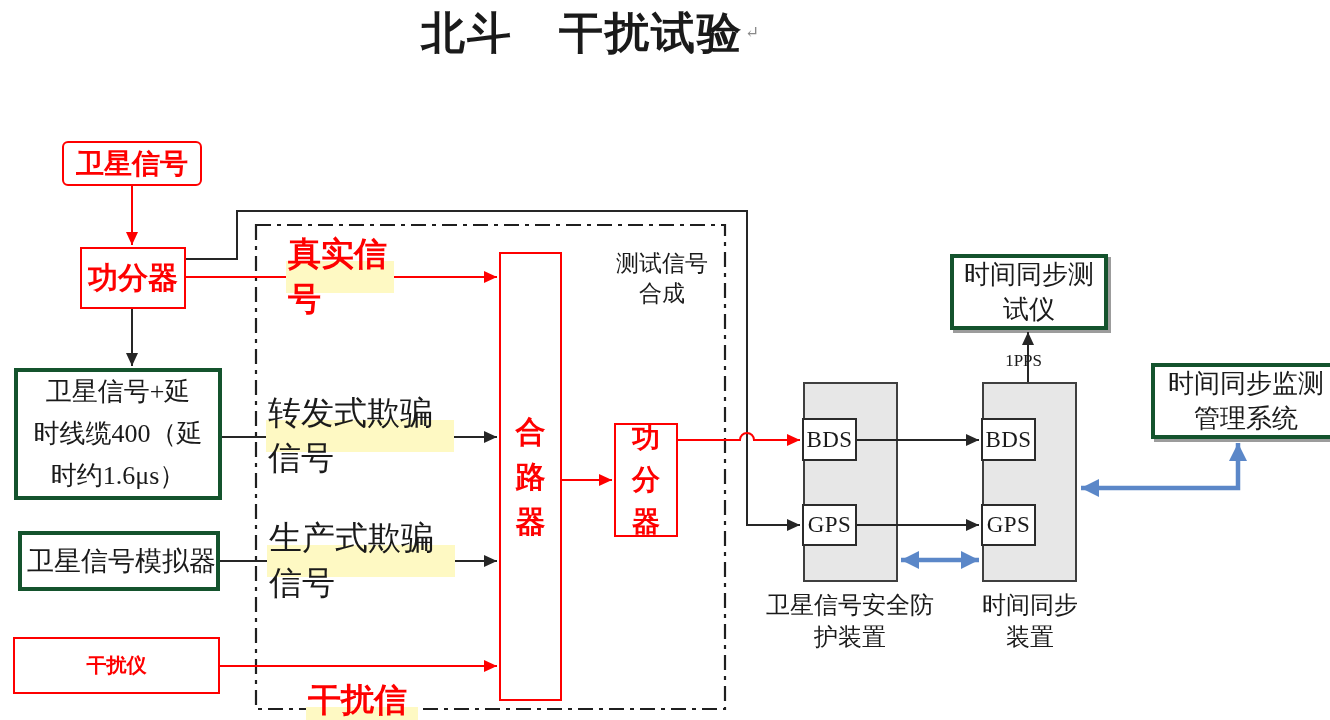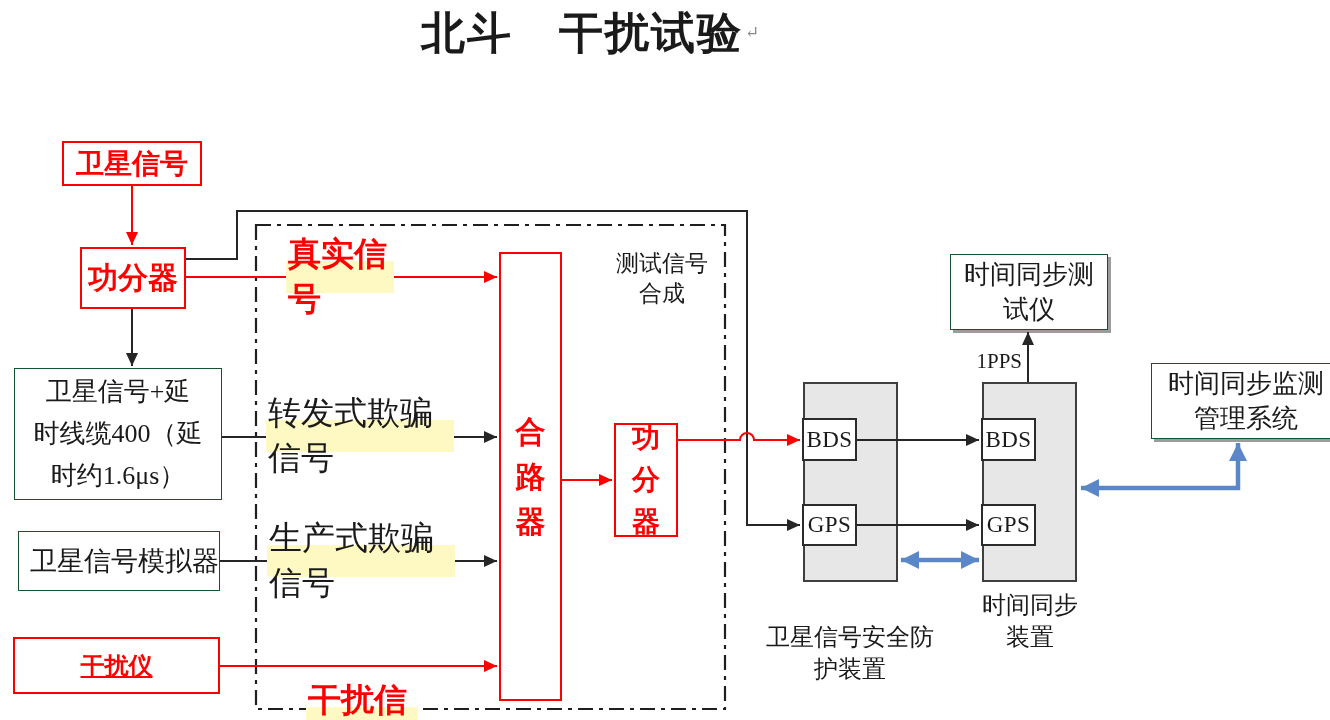--- a/index.html
+++ b/index.html
@@ -5,51 +5,51 @@
   html,body{margin:0;padding:0;background:#fff;}
   #stage{position:relative;width:1330px;height:720px;background:#fff;overflow:hidden;
          font-family:"Liberation Serif","DejaVu Serif",serif;color:#1a1a1a;}
   
   #wires{position:absolute;left:0;top:0;z-index:2;pointer-events:none;}
   .lay1{z-index:1;} .lay3{z-index:3;}
   
   .box{position:absolute;box-sizing:border-box;display:flex;align-items:center;justify-content:center;
        text-align:center;background:#fff;}
   .red-box{border:2px solid var(--red);color:var(--red);font-weight:bold;}
-  .black-box{border:1px solid #14532d;}
+  .black-box{border:4px solid #14532d;}
   .gray-box{background:var(--gray_fill);border:2px solid #3f3f3f;}
   .chip{background:#fff;border:2px solid #2b2b2b;font-size:23px;letter-spacing:.5px;}
   .multiline{white-space:pre-line;}
   .vert span{display:block;width:1.12em;word-break:break-all;line-height:1.5;text-align:center;}
   .caption{position:absolute;box-sizing:border-box;text-align:center;font-size:24px;line-height:1.32;
            white-space:pre-line;background:transparent;}
   .edge-label{position:absolute;box-sizing:border-box;display:flex;align-items:center;justify-content:center;
               background:#fef9c3;font-size:33px;padding:0 2px;}
   .edge-red{color:var(--red);font-weight:bold;}
   .shadowed{box-shadow:3px 3px 0 0 #9c9c9c;}
   
-  #satellite{left:62px;top:141px;width:140px;height:45px;font-size:28px;}
+  #satellite{left:62px;top:141px;width:140px;height:45px;font-size:28px;border-radius:6px;}
   #pd1{left:80px;top:247px;width:106px;height:62px;font-size:30px;}
   #amp{left:14px;top:368px;width:208px;height:132px;font-size:26px;line-height:1.62;}
   #sim{left:18px;top:531px;width:202px;height:60px;font-size:27px;justify-content:flex-end;}
-  #jammer{left:13px;top:637px;width:207px;height:57px;font-size:24px;text-decoration:underline;}
+  #jammer{left:13px;top:637px;width:207px;height:57px;font-size:20px;}
   #combiner{left:499px;top:252px;width:63px;height:449px;font-size:30px;align-items:center;}
   #pd2{left:614px;top:423px;width:64px;height:114px;font-size:28px;}
   #tsc-label{left:598px;top:244px;width:128px;height:70px;font-size:23px;line-height:1.32;background:transparent;}
   #gray1{left:803px;top:382px;width:95px;height:200px;}
   #bds1{left:802px;top:418px;width:55px;height:43px;}
   #gps1{left:802px;top:504px;width:55px;height:42px;}
   #gray2{left:982px;top:382px;width:95px;height:200px;}
   #bds2{left:981px;top:418px;width:55px;height:43px;}
   #gps2{left:981px;top:504px;width:55px;height:42px;}
-  #cap1{left:762px;top:622px;width:176px;text-align:center;}
+  #cap1{left:762px;top:590px;width:176px;text-align:center;}
   #cap2{left:942px;top:590px;width:176px;}
   #tester{left:950px;top:254px;width:158px;height:76px;font-size:26px;line-height:1.35;}
   #monitor{left:1151px;top:363px;width:190px;height:76px;font-size:26px;line-height:1.35;}
-  #pps{left:958px;top:349px;width:64px;height:24px;font-size:21px;display:flex;align-items:center;justify-content:flex-end;background:transparent;text-align:right;}
+  #pps{left:978px;top:349px;width:64px;height:24px;font-size:17px;display:flex;align-items:center;justify-content:flex-end;background:transparent;text-align:right;}
   #lbl-real{left:286px;top:261px;width:108px;height:32px;}
   #lbl-fwd{left:266px;top:420px;width:188px;height:32px;}
   #lbl-gen{left:267px;top:545px;width:188px;height:32px;}
   #lbl-jam{left:306px;top:688px;width:112px;height:32px;margin-top:19px;}
   #title{position:absolute;left:380px;top:4px;width:420px;height:60px;display:flex;align-items:flex-start;
          justify-content:center;font-size:44px;font-weight:bold;letter-spacing:2px;background:transparent;}
   #pmark{font-size:17px;font-weight:normal;color:#8a8a8a;margin-left:2px;margin-top:18px;letter-spacing:0;}
   
   .w-red{stroke:var(--red);stroke-width:2;fill:none;}
   .w-black{stroke:var(--ink);stroke-width:2;fill:none;}

